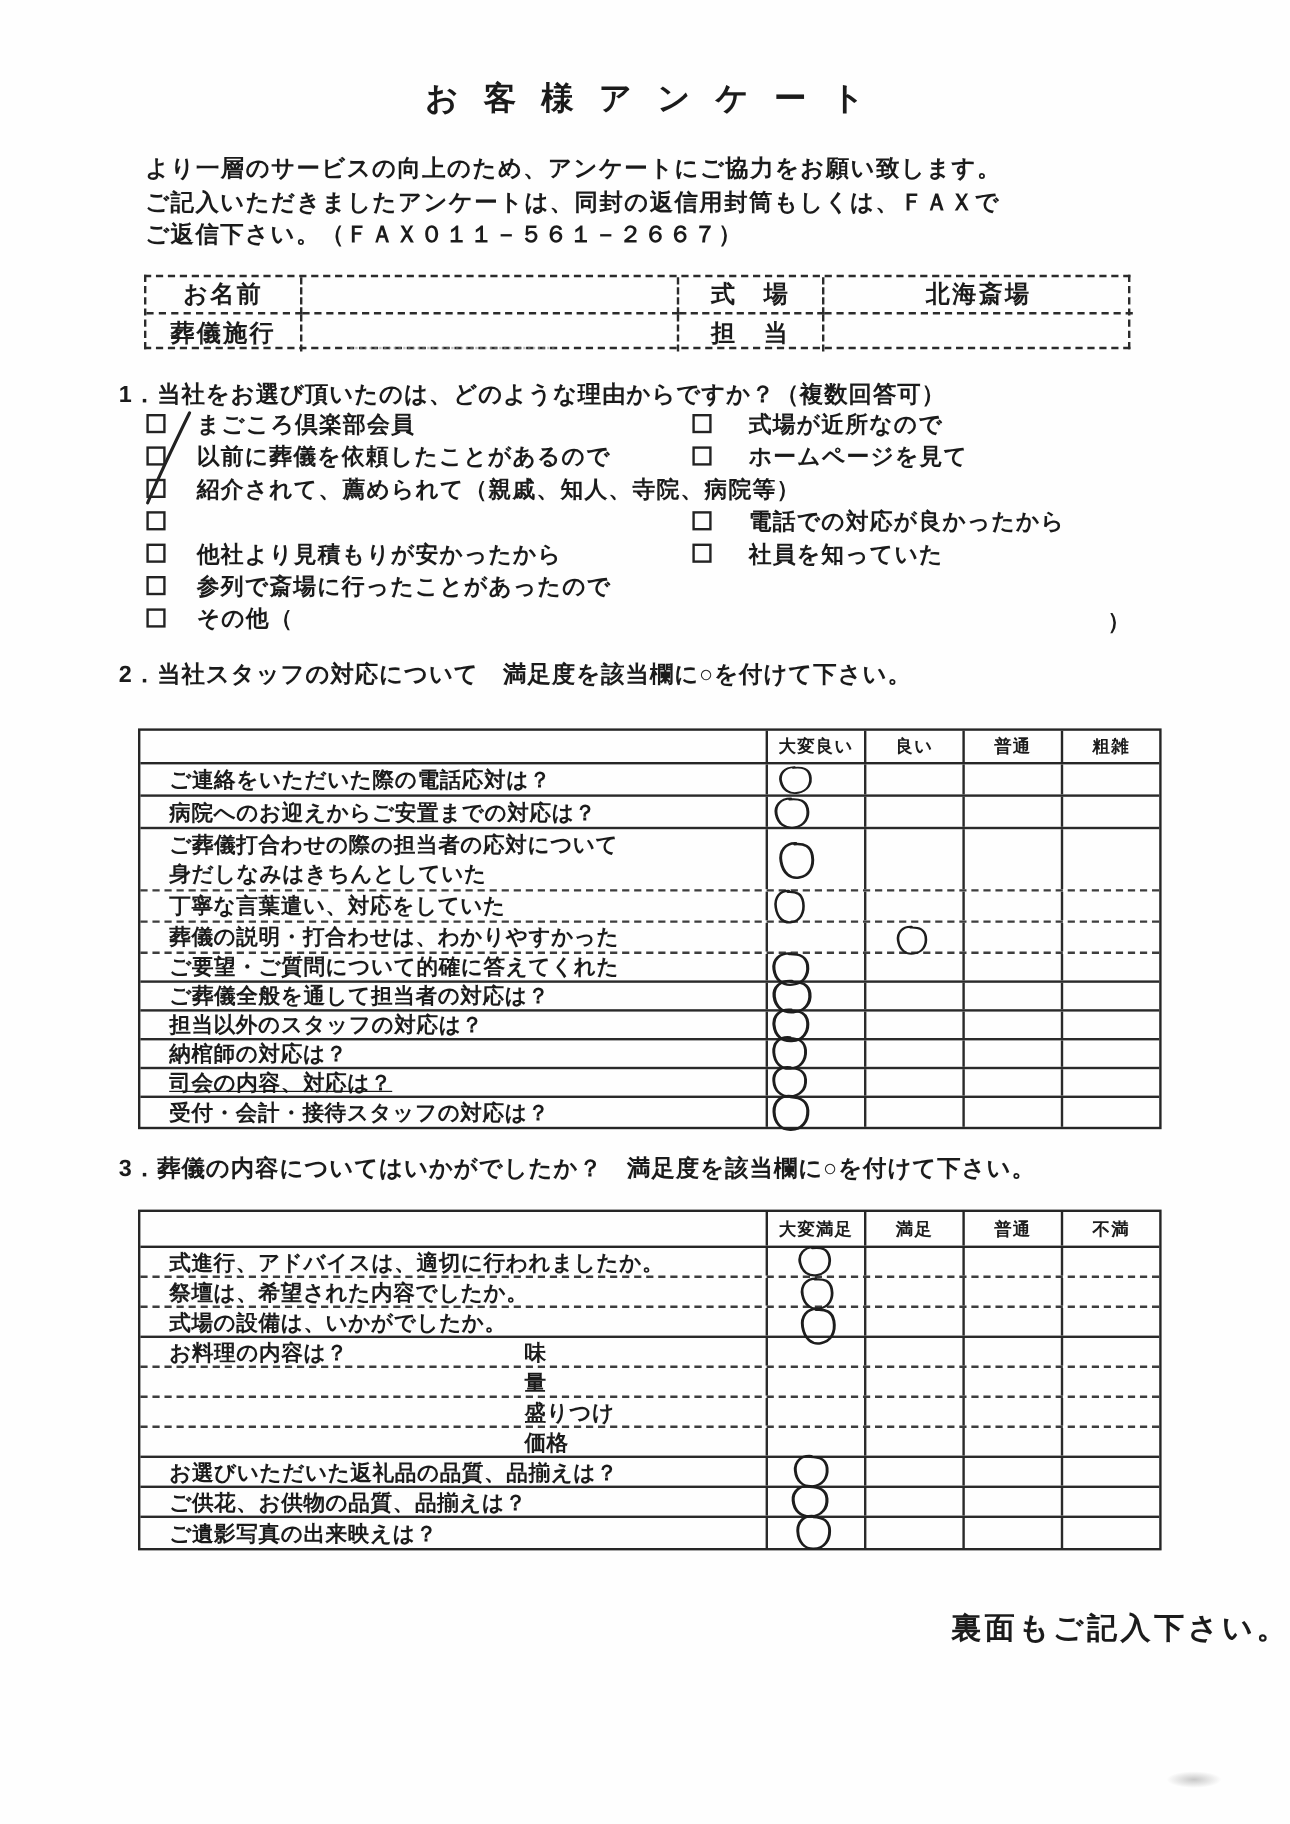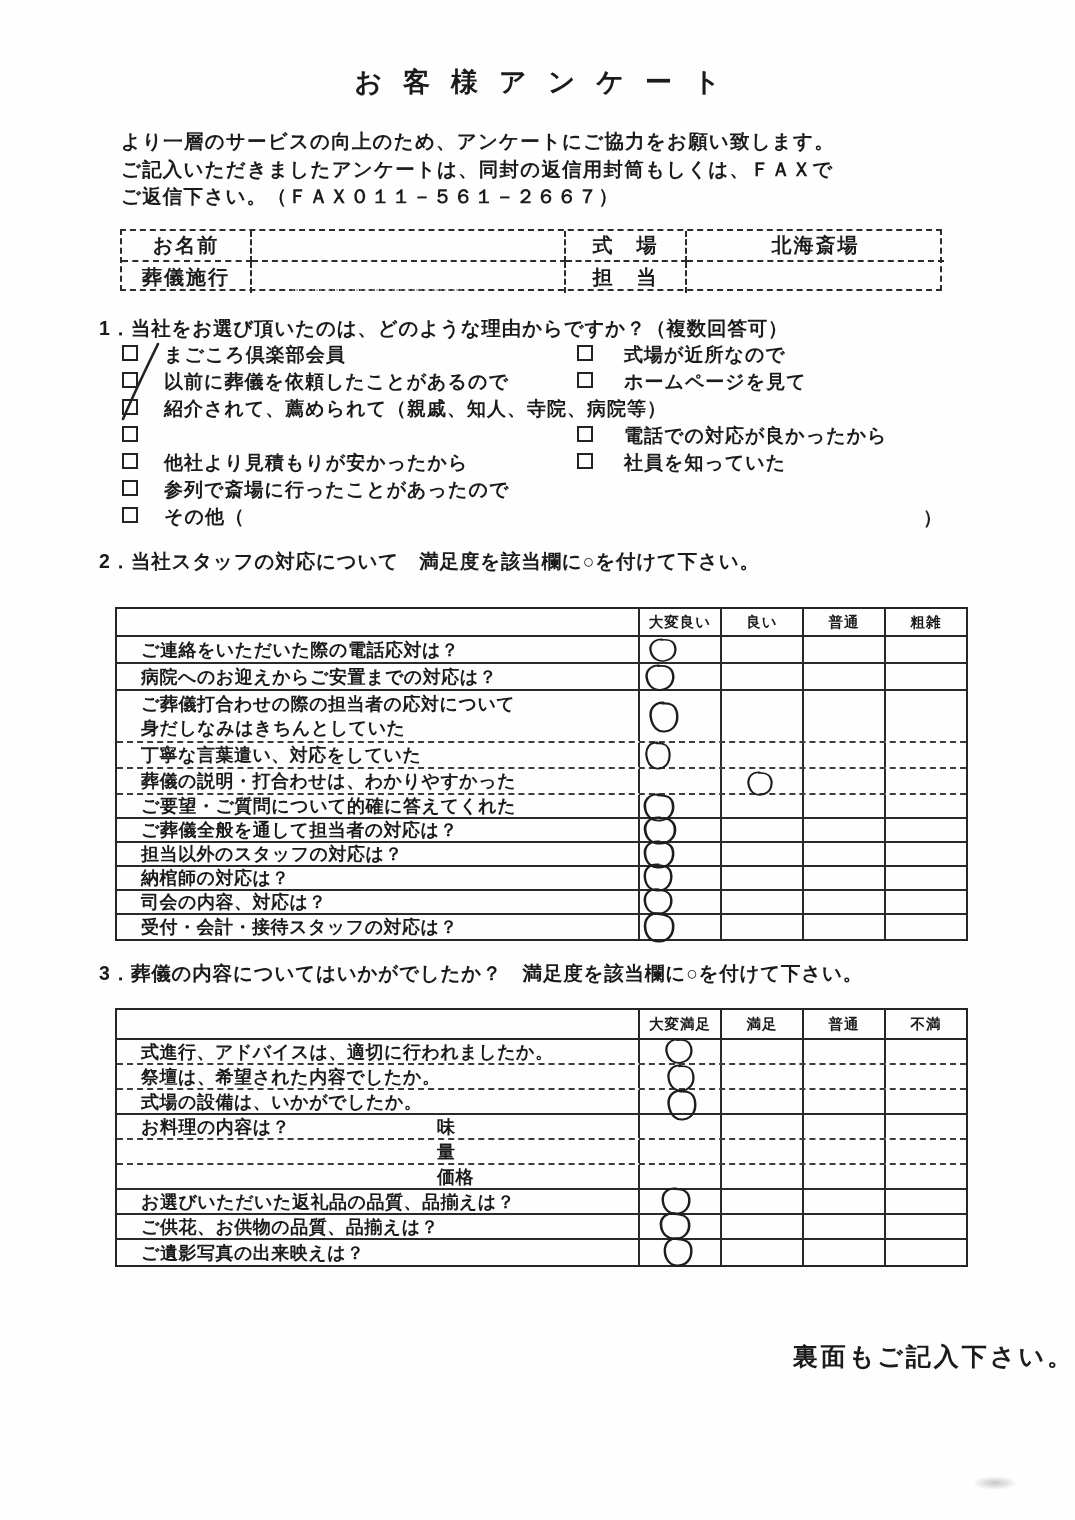--- a/index.html
+++ b/index.html
@@ -280,21 +280,21 @@
         </div>
         <div class="rc">
           <svg class="mark" width="32" height="29" viewBox="0 0 34 40" preserveAspectRatio="none" style="left: 2px; top: -4px; transform: rotate(2deg);">
             <path d="M17 2 C 8 1, 2 9, 3 20 C 4 32, 10 39, 18 38 C 27 37, 32 28, 31 16 C 30 6, 25 3, 16 3" fill="none" stroke="#1d1d1d" stroke-width="2.6" stroke-linecap="round"></path>
           </svg>
         </div>
         <div class="rc"></div>
         <div class="rc"></div>
         <div class="rc"></div>
       </div>
-      <div class="qrow b-solid" style="height: 24px;">
+      <div class="qrow b-solid" style="height: 24px; text-decoration: underline;">
         <div class="qc">
           <div>司会の内容、対応は？</div>
         </div>
         <div class="rc">
           <svg class="mark" width="32" height="27" viewBox="0 0 34 40" preserveAspectRatio="none" style="left: 2px; top: -3px; transform: rotate(3deg);">
             <path d="M17 2 C 8 1, 2 9, 3 20 C 4 32, 10 39, 18 38 C 27 37, 32 28, 31 16 C 30 6, 25 3, 16 3" fill="none" stroke="#1d1d1d" stroke-width="2.6" stroke-linecap="round"></path>
           </svg>
         </div>
         <div class="rc"></div>
         <div class="rc"></div>
@@ -375,20 +375,29 @@
       </div>
       <div class="qrow b-dashdot" style="height: 25px;">
         <div class="qc">
           <span class="sub">量</span>
         </div>
         <div class="rc"></div>
         <div class="rc"></div>
         <div class="rc"></div>
         <div class="rc"></div>
       </div>
+      <div class="qrow b-dashdot" style="height: 25px;">
+        <div class="qc">
+          <span class="sub">盛りつけ</span>
+        </div>
+        <div class="rc"></div>
+        <div class="rc"></div>
+        <div class="rc"></div>
+        <div class="rc"></div>
+      </div>
       <div class="qrow b-solid" style="height: 25px;">
         <div class="qc">
           <span class="sub">価格</span>
         </div>
         <div class="rc"></div>
         <div class="rc"></div>
         <div class="rc"></div>
         <div class="rc"></div>
       </div>
       <div class="qrow b-solid" style="height: 25px;">

